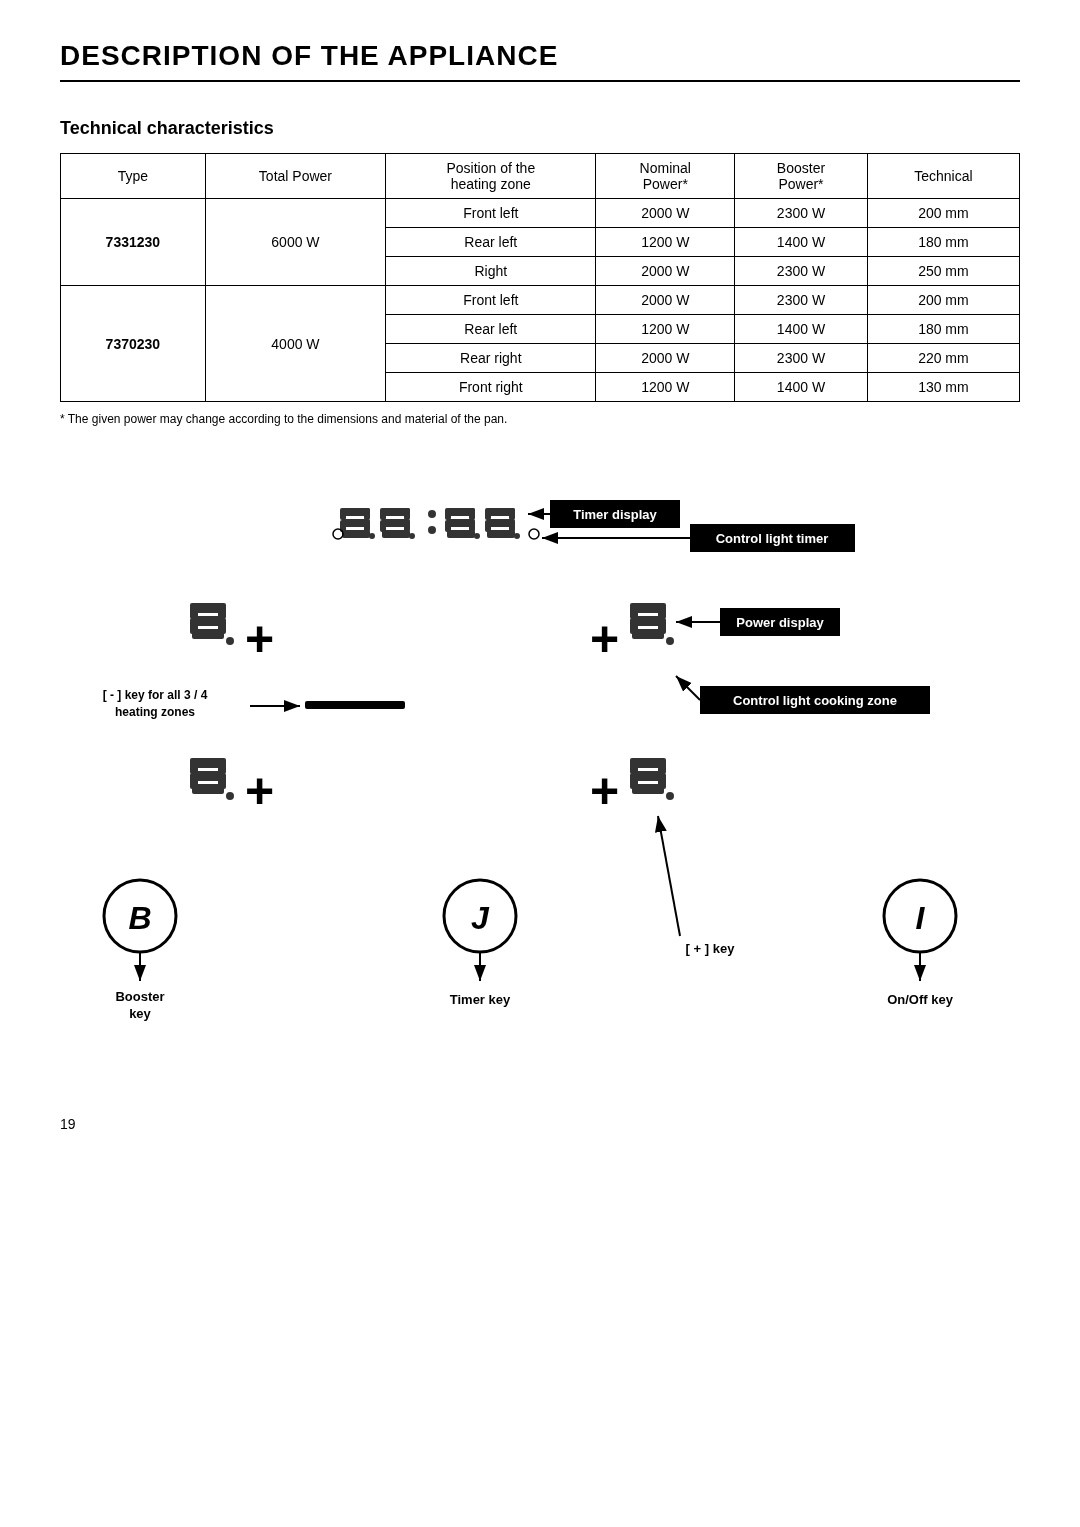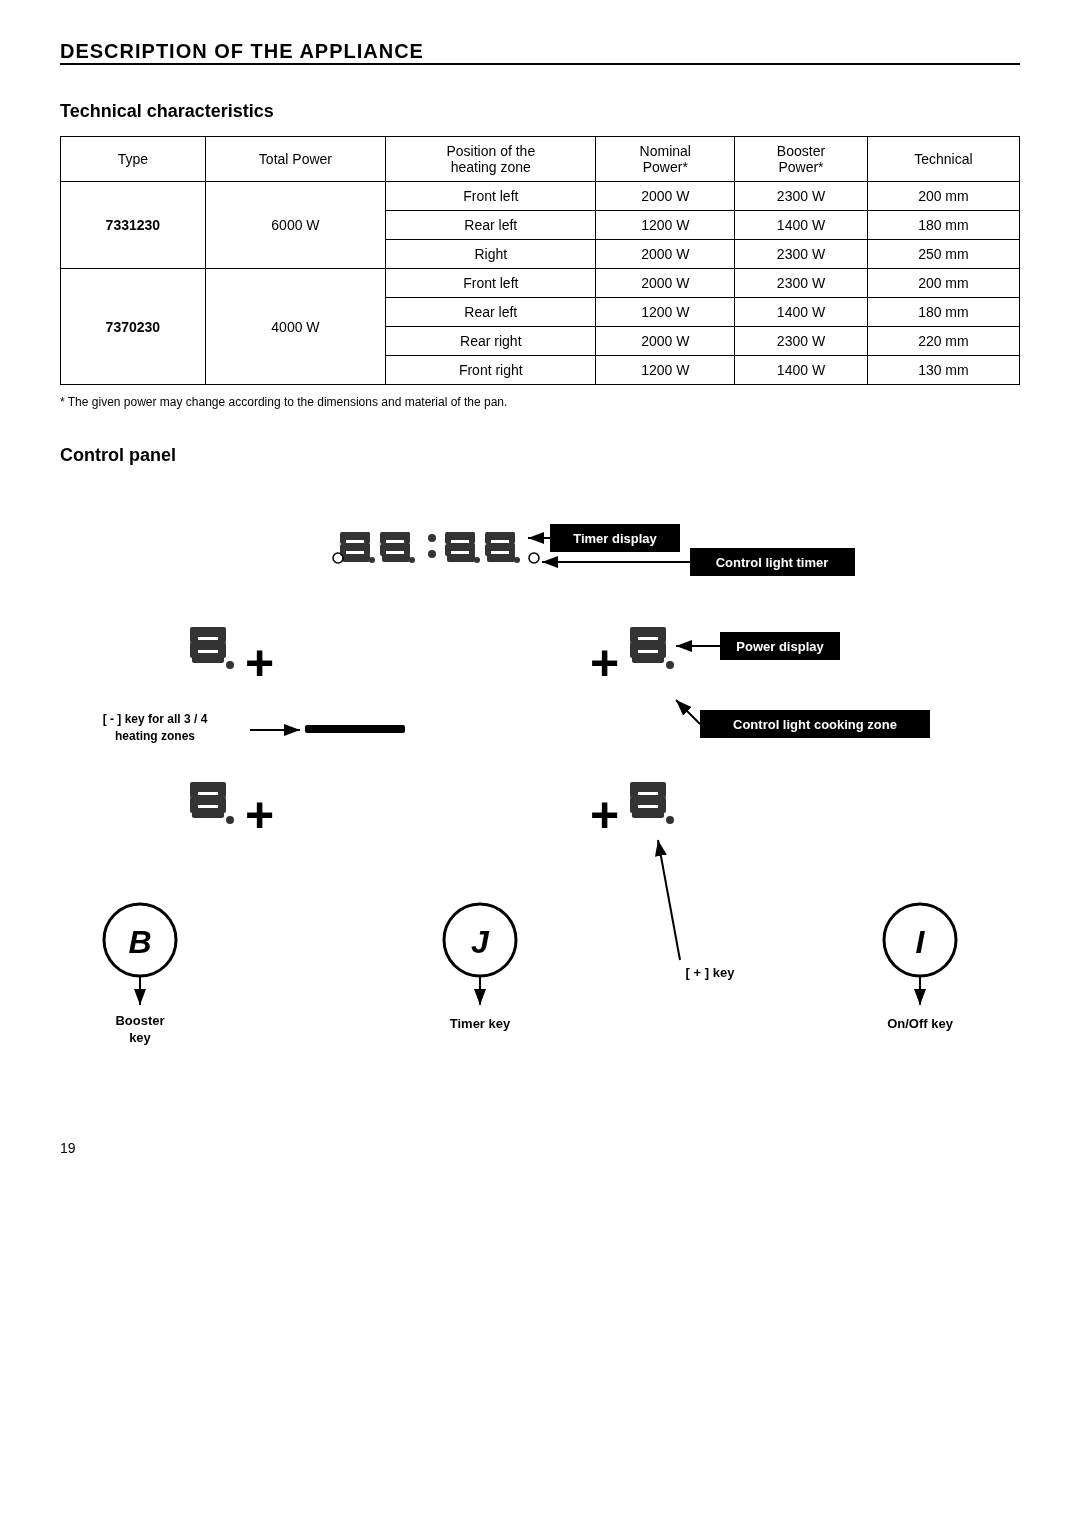--- a/index.html
+++ b/index.html
@@ -6,24 +6,25 @@
     body {
       font-family: Arial, sans-serif;
       background: #fff;
       color: #000;
       width: 1080px;
       min-height: 1527px;
       padding: 40px 60px;
       font-size: 15px;
     }
     h1 {
-      font-size: 20px;
+      font-size: 28px;
       font-weight: bold;
       text-transform: uppercase;
       border-bottom: 2px solid #000;
+      padding-bottom: 8px;
       margin-bottom: 28px;
       letter-spacing: 1px;
     }
     h2 {
       font-size: 18px;
       font-weight: bold;
       margin-bottom: 14px;
       margin-top: 36px;
     }
     table {
@@ -130,21 +131,20 @@
     <td>1200 W</td>
     <td>1400 W</td>
     <td>130 mm</td>
   </tr>
 </tbody>
   </table>
 
 <p class="footnote">* The given power may change according to the dimensions and material of the pan.</p>
 
 <div class="control-panel-section">
-  <h2>Control panel</h2>
 
   <div class="diagram">
 
     <svg class="diagram-svg" viewBox="0 0 960 620" xmlns="http://www.w3.org/2000/svg">
 
       <g transform="translate(280, 50)">
 
         <rect x="2" y="2" width="28" height="8" rx="2" fill="#333"></rect>
         <rect x="2" y="13" width="28" height="8" rx="2" fill="#333"></rect>
         <rect x="2" y="24" width="28" height="8" rx="2" fill="#333"></rect>

